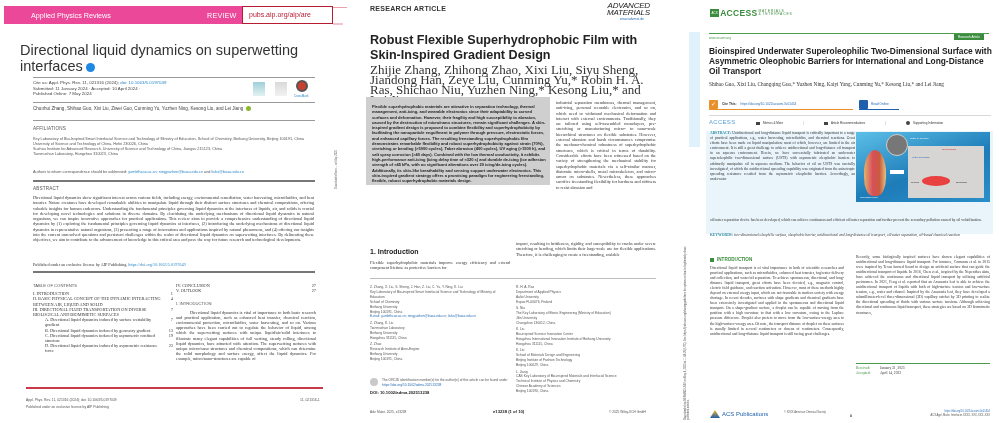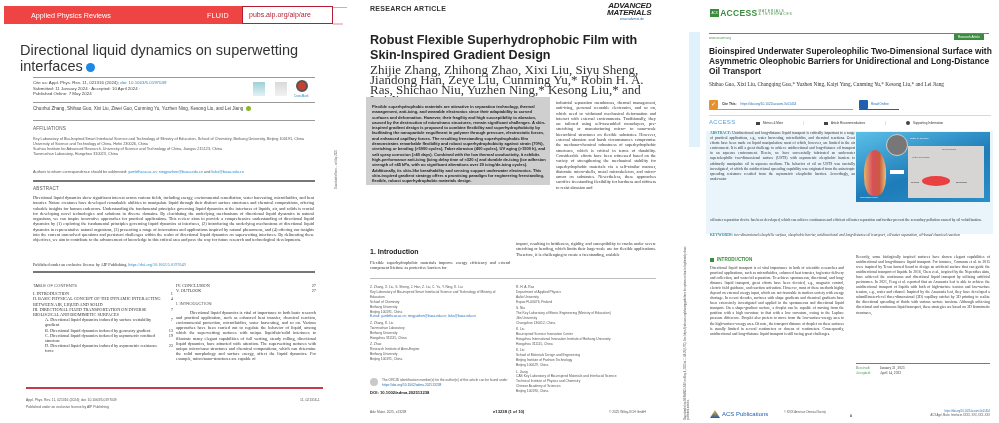--- a/index.html
+++ b/index.html
@@ -4,21 +4,21 @@
 <style>
   * { box-sizing: border-box; margin: 0; padding: 0; }
   html, body { width: 999px; height: 423px; background: #ffffff; overflow: hidden; }
   body { position: relative; font-family: "Liberation Sans", sans-serif; color: #222; }
   .panel { position: absolute; top: 0; height: 423px; background: #fff; overflow: hidden; }
   #p1 { left: 0; width: 333px; }
   #p2 { left: 333px; width: 333px; }
   #p3 { left: 666px; width: 333px; }
 
   
-  .apr-bar { position: absolute; left: 4px; top: 6px; width: 238px; height: 18px; background: #ef4444; color: #fff; font-size: 7.2px; }
+  .apr-bar { position: absolute; left: 4px; top: 6px; width: 238px; height: 18px; background: #ec4899; color: #fff; font-size: 7.2px; }
   .apr-journal { position: absolute; left: 27px; top: 5px; }
   .apr-review { position: absolute; left: 203px; top: 5px; letter-spacing: .2px; }
   .apr-url { position: absolute; left: 242px; top: 6px; width: 91px; height: 18px; border: 1px solid #b71c32; color: #b71c32; font-size: 7px; padding: 4px 0 0 6px; background:#fff; }
   .apr-title { position: absolute; left: 20px; top: 42px; width: 290px; font-size: 14.5px; line-height: 16px; color: #333; font-weight: normal; }
   .apr-oa { display: inline-block; width: 9px; height: 9px; border-radius: 50%; background: #1e88e5; vertical-align: middle; margin-left: 3px; }
   .apr-rule { position: absolute; left: 33px; height: 1px; background: #9a9a9a; }
   .apr-cite { position: absolute; left: 33px; top: 80px; font-size: 4.4px; line-height: 5.6px; color: #444; width: 200px; }
   .apr-cite .lnk { color: #2a88c8; }
   .thumb { position: absolute; width: 12px; height: 14px; }
   .apr-cross { position: absolute; left: 296px; top: 80px; width: 12px; height: 12px; border-radius: 50%; background: #c8402f; border: 2px solid #555; }
@@ -41,21 +41,21 @@
   .intro-h { font-family: "Liberation Sans", sans-serif; font-size: 4.2px; color: #555; margin: 8px 0 3px; }
   .intro-txt { text-align: justify; text-indent: 14px; }
   .apr-foot-rule { position: absolute; left: 26px; top: 387px; width: 297px; height: 2px; background: #c73848; }
   .apr-foot1 { position: absolute; left: 26px; top: 398px; font-size: 3.4px; color: #555; }
   .apr-foot2 { position: absolute; left: 26px; top: 405px; font-size: 3.4px; color: #555; }
   .apr-foot-pg { position: absolute; left: 300px; top: 398px; font-size: 3.4px; color: #555; }
   .apr-mark { position: absolute; left: 0; width: 12px; height: 1px; background: #e6a1ab; }
 
   
   .am-ra { position: absolute; left: 37px; top: 5px; font-size: 7px; font-weight: bold; color: #333; letter-spacing: .3px; }
-  .am-logo { position: absolute; left: 274px; top: 2px; font-size: 8px; font-weight: bold; font-style: italic; color: #222; line-height: 7px; text-align: right; letter-spacing: -.2px; }
+  .am-logo { position: absolute; left: 274px; top: 2px; font-size: 8px; font-weight: normal; font-style: italic; color: #222; line-height: 7px; text-align: right; letter-spacing: -.2px; }
   .am-url { position: absolute; left: 287px; top: 17px; font-size: 3.4px; color: #2a6fb5; }
   .am-title { position: absolute; left: 37px; top: 33px; width: 290px; font-size: 12.6px; line-height: 14.5px; font-weight: bold; color: #222; }
   .am-authors { position: absolute; left: 37px; top: 65px; width: 290px; font-family: "Liberation Serif", serif; font-size: 13px; line-height: 10px; color: #333; }
   .am-abs-box { position: absolute; left: 33px; top: 97px; width: 184px; height: 88px; background: #cfcfcf; }
   .am-abs { position: absolute; left: 39px; top: 104px; width: 175px; font-size: 4.05px; line-height: 5.3px; color: #222; font-weight: bold; }
   .am-col { position: absolute; left: 223px; top: 100px; width: 100px; font-family: "Liberation Serif", serif; font-size: 4.3px; line-height: 5.3px; color: #333; text-align: justify; }
   .am-col2 { position: absolute; left: 183px; top: 241px; width: 140px; font-family: "Liberation Serif", serif; font-size: 4.3px; line-height: 5.3px; color: #333; text-align: justify; }
   .am-intro-h { position: absolute; left: 37px; top: 248px; font-size: 7px; font-weight: bold; color: #222; }
   .am-intro { position: absolute; left: 37px; top: 260px; width: 140px; font-family: "Liberation Serif", serif; font-size: 4.3px; line-height: 5.3px; color: #333; text-align: justify; }
   .am-rule { position: absolute; left: 37px; top: 278px; width: 286px; height: 1px; background: #bdbdbd; }
@@ -121,21 +121,21 @@
   .acs-foot-r .lnk { color: #2a6fb5; }
   .acs-side { position: absolute; left: 18px; top: 240px; font-size: 2.6px; line-height: 3.4px; color: #555; writing-mode: vertical-rl; transform: rotate(180deg); height: 180px; }
   .acs-side-hl { position: absolute; left: 23px; top: 32px; width: 11px; height: 115px; background: #dff1fa; }
 </style>
 </head>
 <body>
 
 <div class="panel" id="p1">
   <div class="apr-bar">
     <span class="apr-journal">Applied Physics Reviews</span>
-    <span class="apr-review">FLUID</span>
+    <span class="apr-review">REVIEW</span>
   </div>
   <div class="apr-url">pubs.aip.org/aip/are</div>
 
   <h1 class="apr-title"><span>Directional liquid dynamics on superwetting interfaces</span><span class="apr-oa"></span></h1>
 
   <div class="apr-rule" style="top:77px;width:282px"></div>
   <div class="apr-cite">
     <div><span>Cite as: Appl. Phys. Rev. 11, 021316 (2024);</span> <span class="lnk">doi: 10.1063/5.0197049</span></div>
     <div>Submitted: 11 January 2024 · Accepted: 10 April 2024 ·</div>
     <div>Published Online: 7 May 2024</div>
@@ -324,21 +324,21 @@
     <span class="tag">ACS</span>
     <span class="big">ACCESS</span>
     <span style="display:flex;flex-direction:column">
       <span class="sm">MATERIALS</span>
       <span class="sm">&amp; INTERFACES</span>
     </span>
   </div>
   <div class="acs-rule-g"></div>
   <div class="acs-url">www.acsami.org</div>
   <div class="acs-ra">Research Article</div>
-  <h1 class="acs-title">Bioinspired Underwater Superoleophilic Two-Dimensional Surface with Asymmetric Oleophobic Barriers for Unidirectional and Long-Distance Oil Transport</h1>
+  <h1 class="acs-title">Bioinspired Underwater Superoleophilic Two-Dimensional Surface with Asymmetric Oleophobic Barriers for International and Long-Distance Oil Transport</h1>
   <div class="acs-authors">Shihao Guo, Xixi Liu, Changqing Guo,* Yuzhen Ning, Kaiyi Yang, Cunming Yu,* Kesong Liu,* and Lei Jiang</div>
 
   <div class="acs-cite">
     <span class="ic">✓</span>
     <b>Cite This:</b>
     <span class="lnk">https://doi.org/10.1021/acsami.3c01454</span>
   </div>
   <div class="acs-read">
     <span class="ic"></span>
     <span>Read Online</span>

